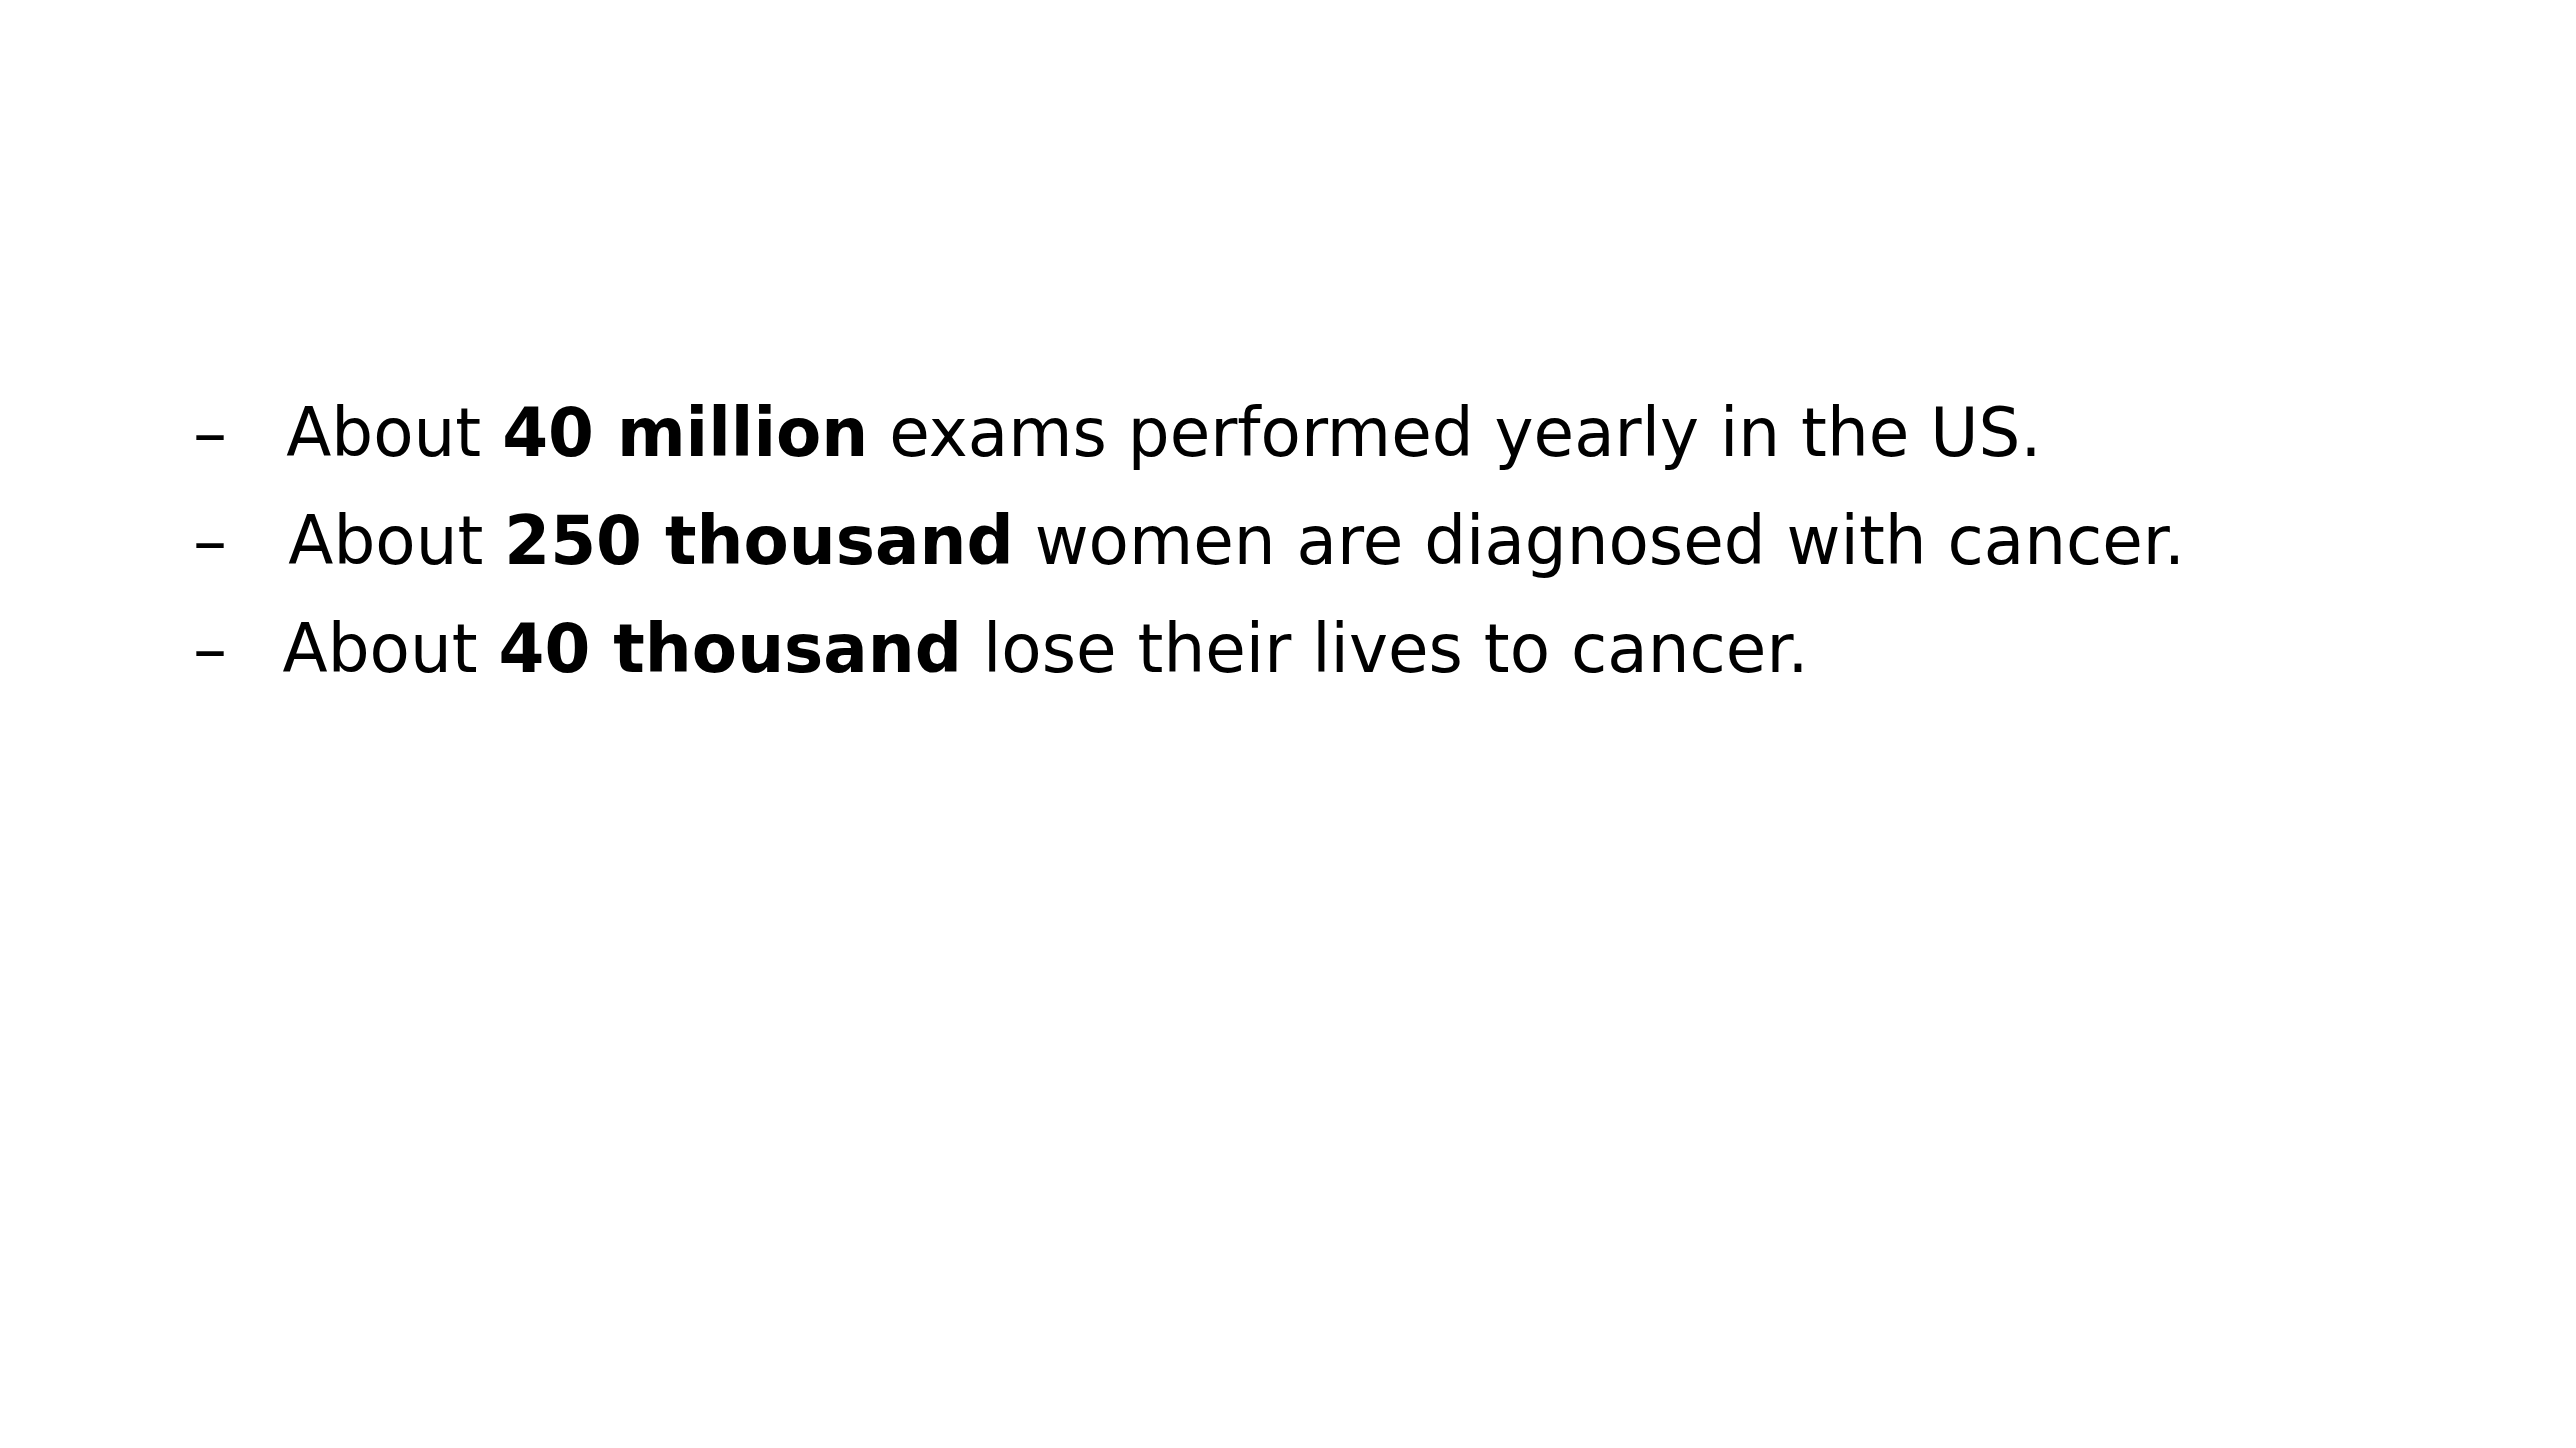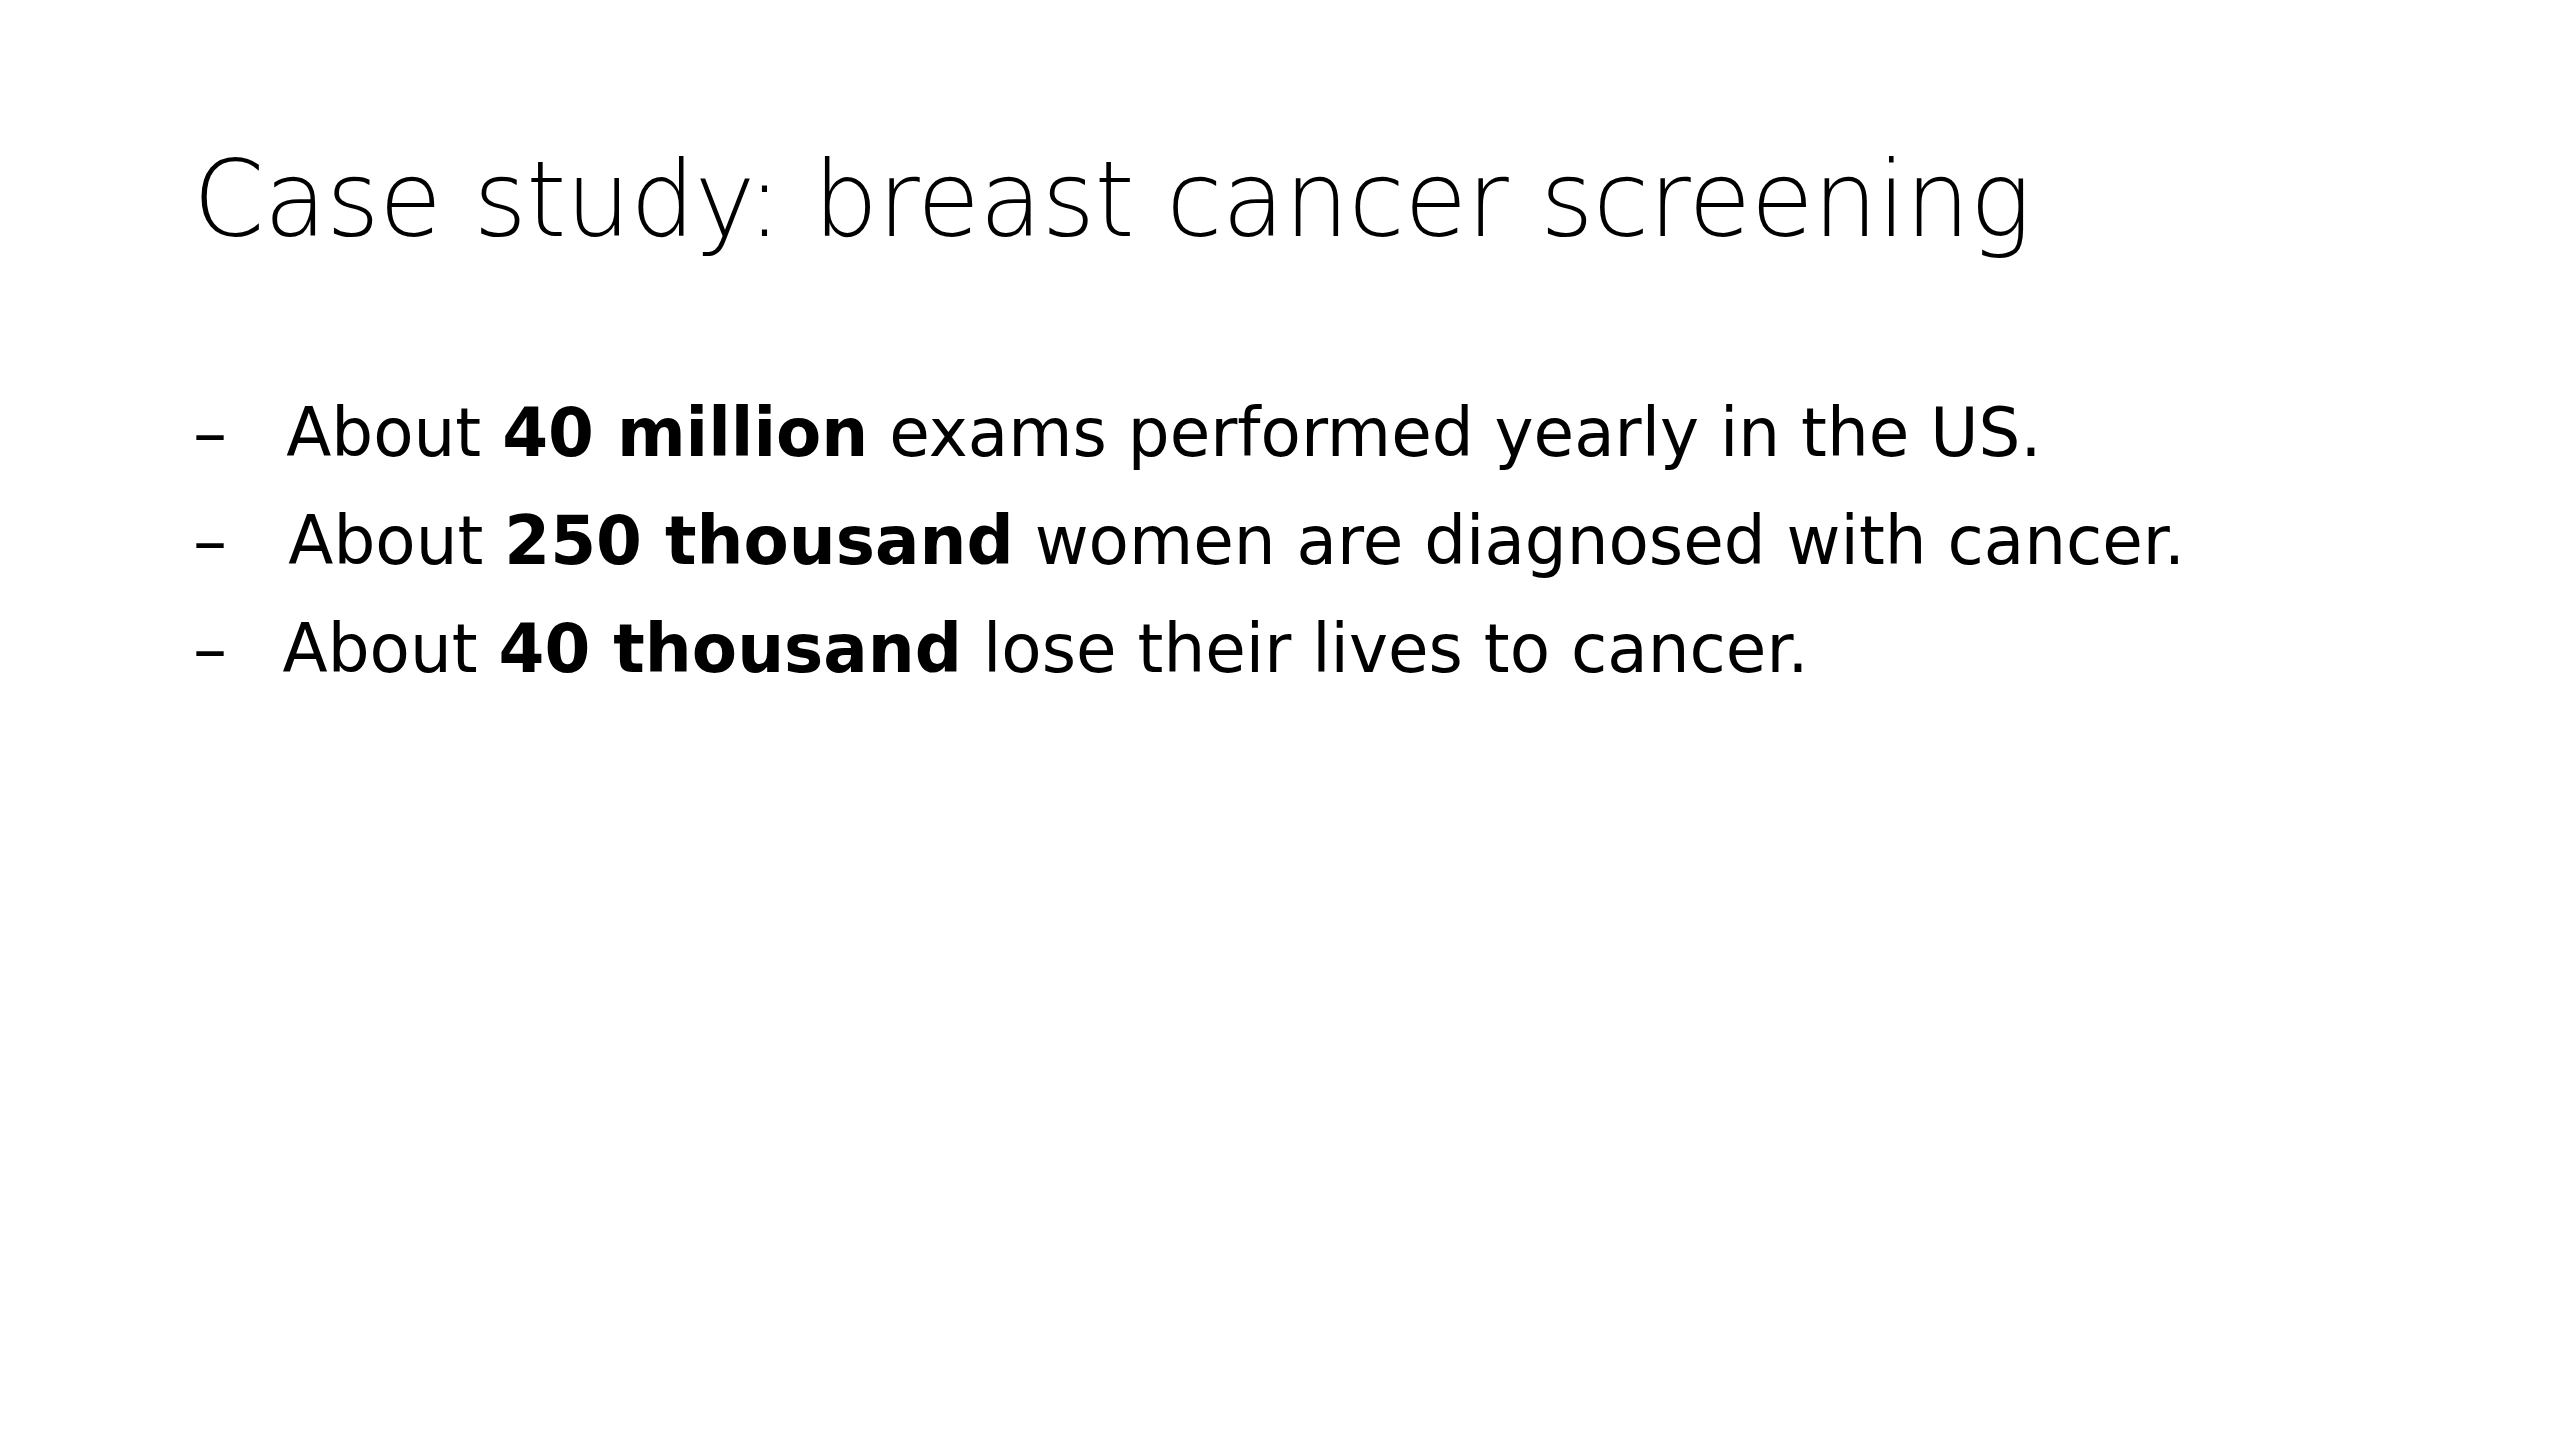--- a/index.html
+++ b/index.html
@@ -74,23 +74,20 @@
 
   .bullet-text b {
     font-weight: 700;
   }
 </style>
 </head>
 <body>
 
 <div id="slide">
 
-  <div id="title-block">
-    <h1 id="slide-title">Case study: breast cancer screening</h1>
-  </div>
 
   <div id="body-block">
 
     <div class="bullet-row">
       <span class="bullet-marker">–</span>
       <span class="bullet-text"><span>About </span><b>40 million</b><span> exams performed yearly in the US.</span></span>
     </div>
 
     <div class="bullet-row">
       <span class="bullet-marker">–</span>

